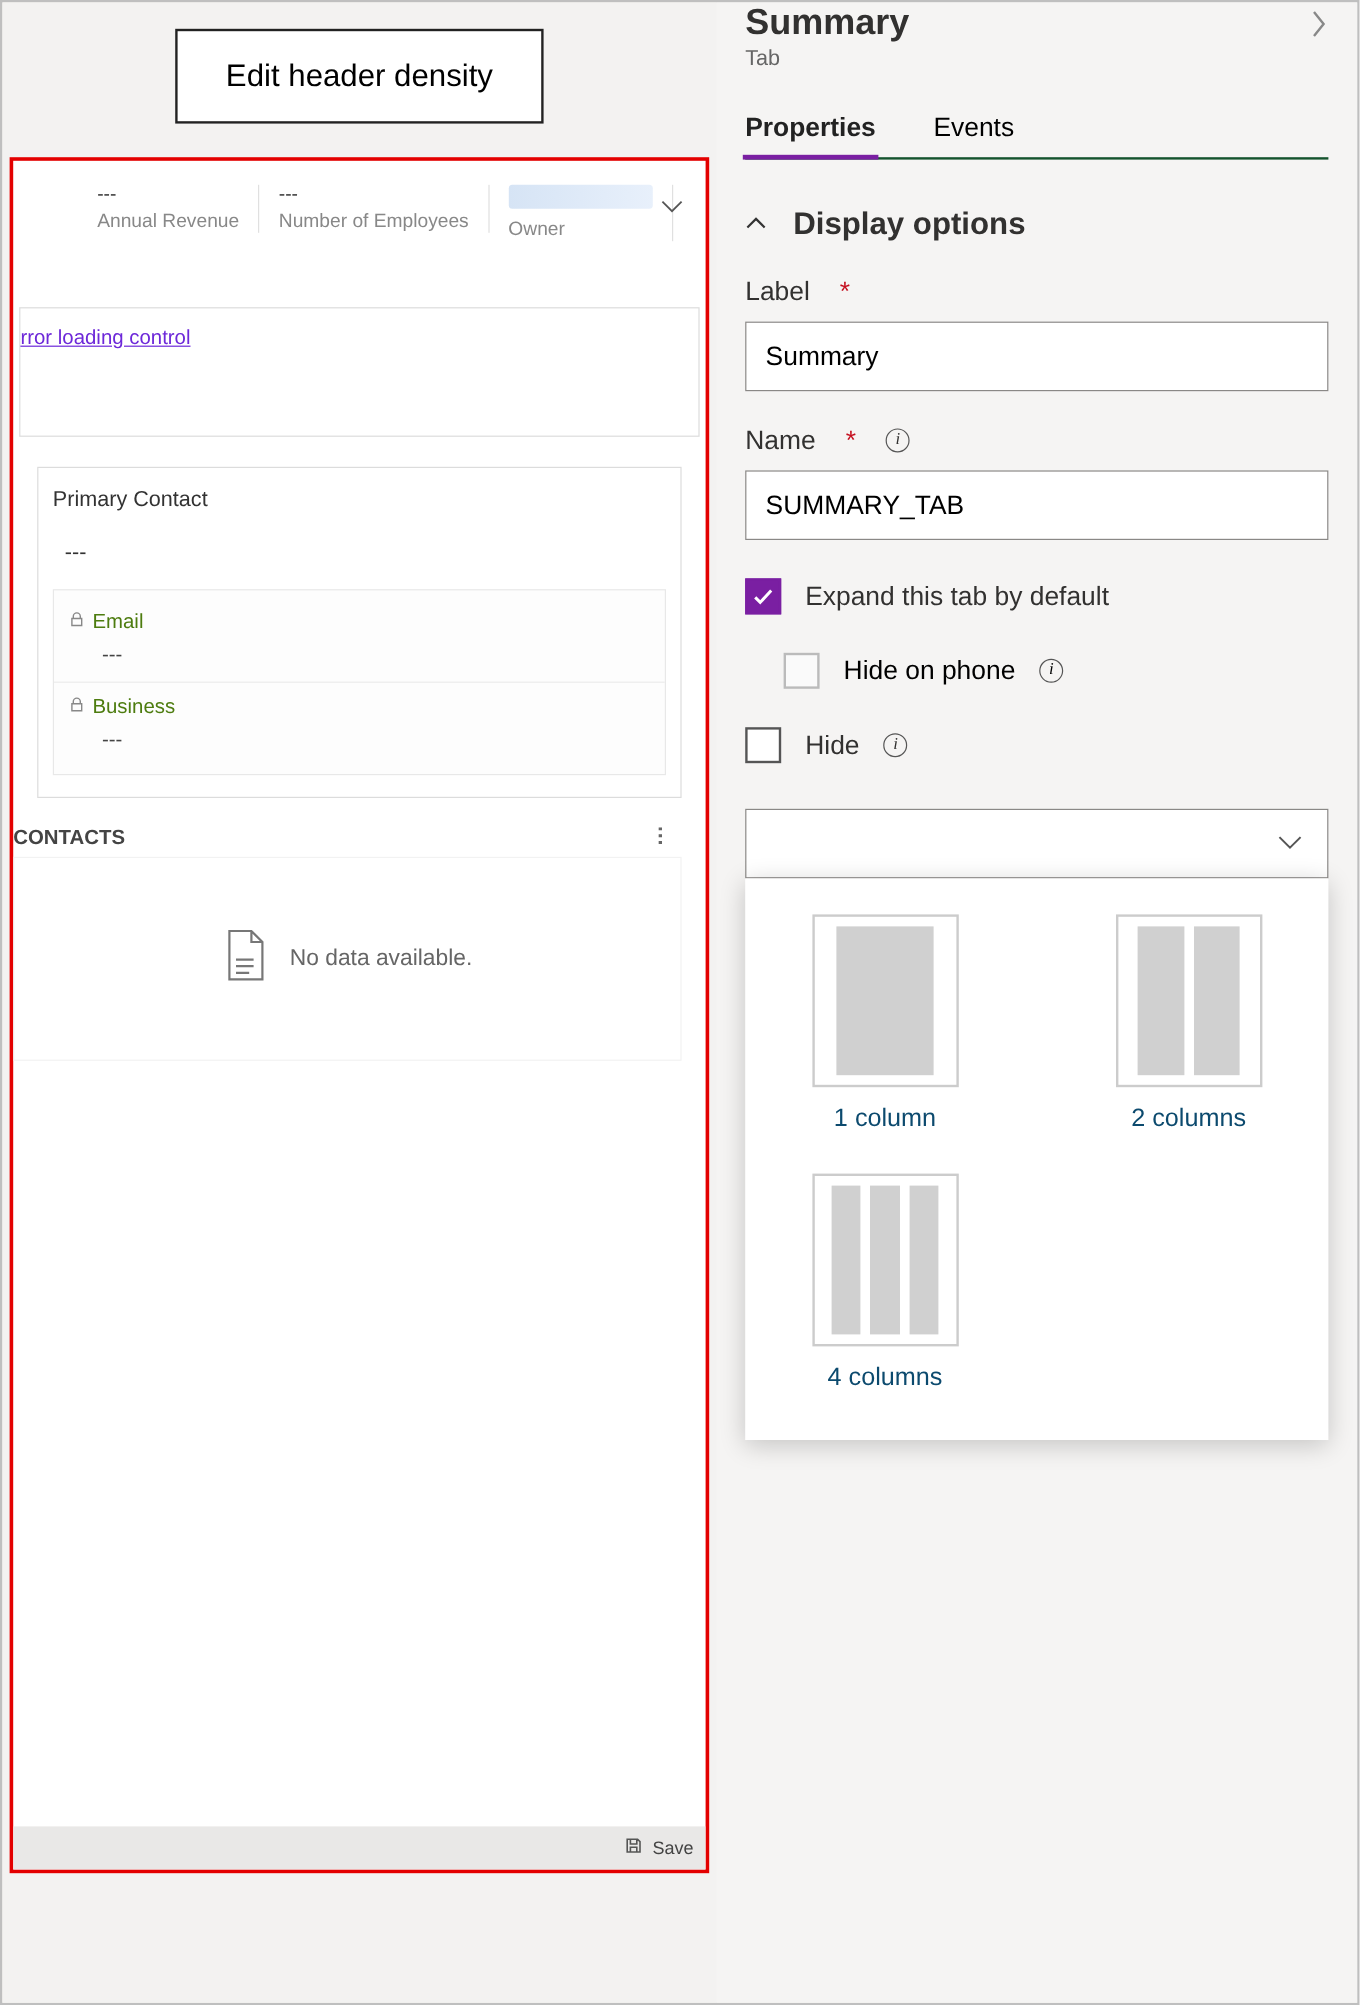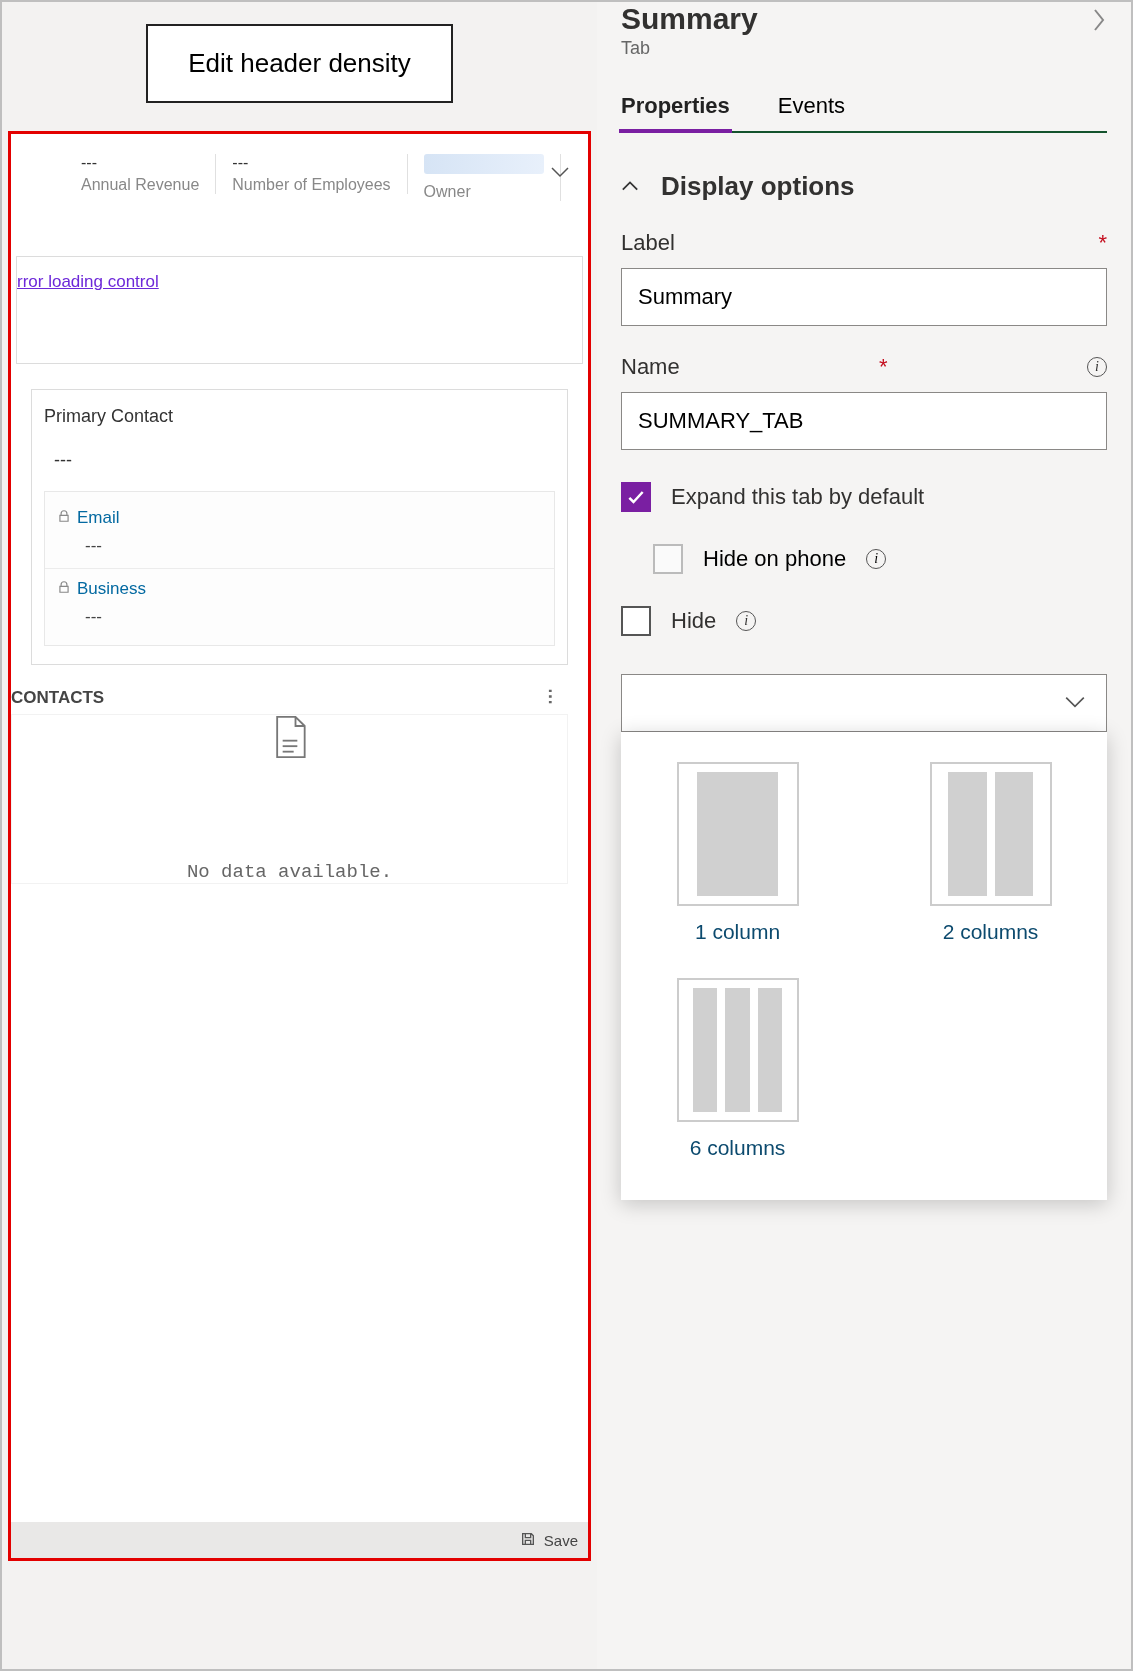--- a/index.html
+++ b/index.html
@@ -95,37 +95,36 @@
     border: 1px solid #e8e8e8;
     background: #fdfdfd;
     margin-top: 8px;
     padding: 6px 0;
   }
   .sub-row {
     border-bottom: 1px solid #ececec;
     padding: 10px 12px 10px 12px;
   }
   .sub-row:last-child { border-bottom: none; }
-  .sub-lab { font-size: 17px; color:#0369a1; display:flex; align-items:center; gap:6px;}
+  .sub-lab { font-size: 17px; color:#4d7c0f; display:flex; align-items:center; gap:6px;}
   .sub-val { font-size: 17px; color:#444; padding: 8px 0 2px 28px;}
   .lock-icon { width:14px; height:14px; }
   .contacts-hdr {
     display:flex; justify-content: space-between; align-items:center;
     padding: 22px 8px 6px 0;
     font-size: 17px; font-weight:600; color:#444;
   }
   .more-icon { cursor:pointer; color:#666; letter-spacing:2px; transform: rotate(90deg);}
   .empty-state {
     border: 1px solid #f2f2f2;
     height: 170px;
-    display:flex; flex-direction:column; align-items:center; justify-content:space-between;
+    display:flex; align-items:center; justify-content:center;
     gap: 18px;
     color:#666;
     font-size:19px;
-    font-family:Liberation Mono, monospace;
   }
   .doc-icon { width:38px; height:44px; }
   .filler { flex:1; }
   .statusbar {
     background:#e9e8e7;
     height:36px;
     display:flex; justify-content:flex-end; align-items:center;
     padding: 0 10px;
     gap:8px;
     font-size:15px; color:#444;
@@ -169,21 +168,21 @@
   .section {
     margin-top: 38px;
   }
   .sec-hdr {
     display:flex; align-items:center; gap:22px;
     font-size:26px; font-weight:600;
     cursor:pointer;
   }
   .chev { width:18px; height:18px; }
   .fld-group { margin-top: 28px; }
-  .fld-label { font-size:22px; display:flex; align-items:center; gap:25px;justify-content:space-between;}
+  .fld-label { font-size:22px; display:flex; align-items:center; gap:25px;}
   .req { color:#c50f1f; }
   .info-icon { width:20px; height:20px; border:1.5px solid #555; border-radius:50%; display:inline-flex; align-items:center; justify-content:center; font-size:14px; font-style:italic; font-family:serif;}
   .fld-input {
     width:100%;
     margin-top:12px;
     height:58px;
     border:1px solid #8a8886;
     background:#fff;
     font-size:22px;
     padding: 0 16px;
@@ -429,20 +428,20 @@
                 <div class="col"></div>
               </div>
             <span>2 columns</span>
           </div>
           <div class="layout-opt">
             <div class="thumb c3">
                 <div class="col"></div>
                 <div class="col"></div>
                 <div class="col"></div>
               </div>
-            <span>6 columns</span>
+            <span>4 columns</span>
           </div>
         </div>
       </div>
     </div>
 
   </div>
 </div>
 
 </body></html>

